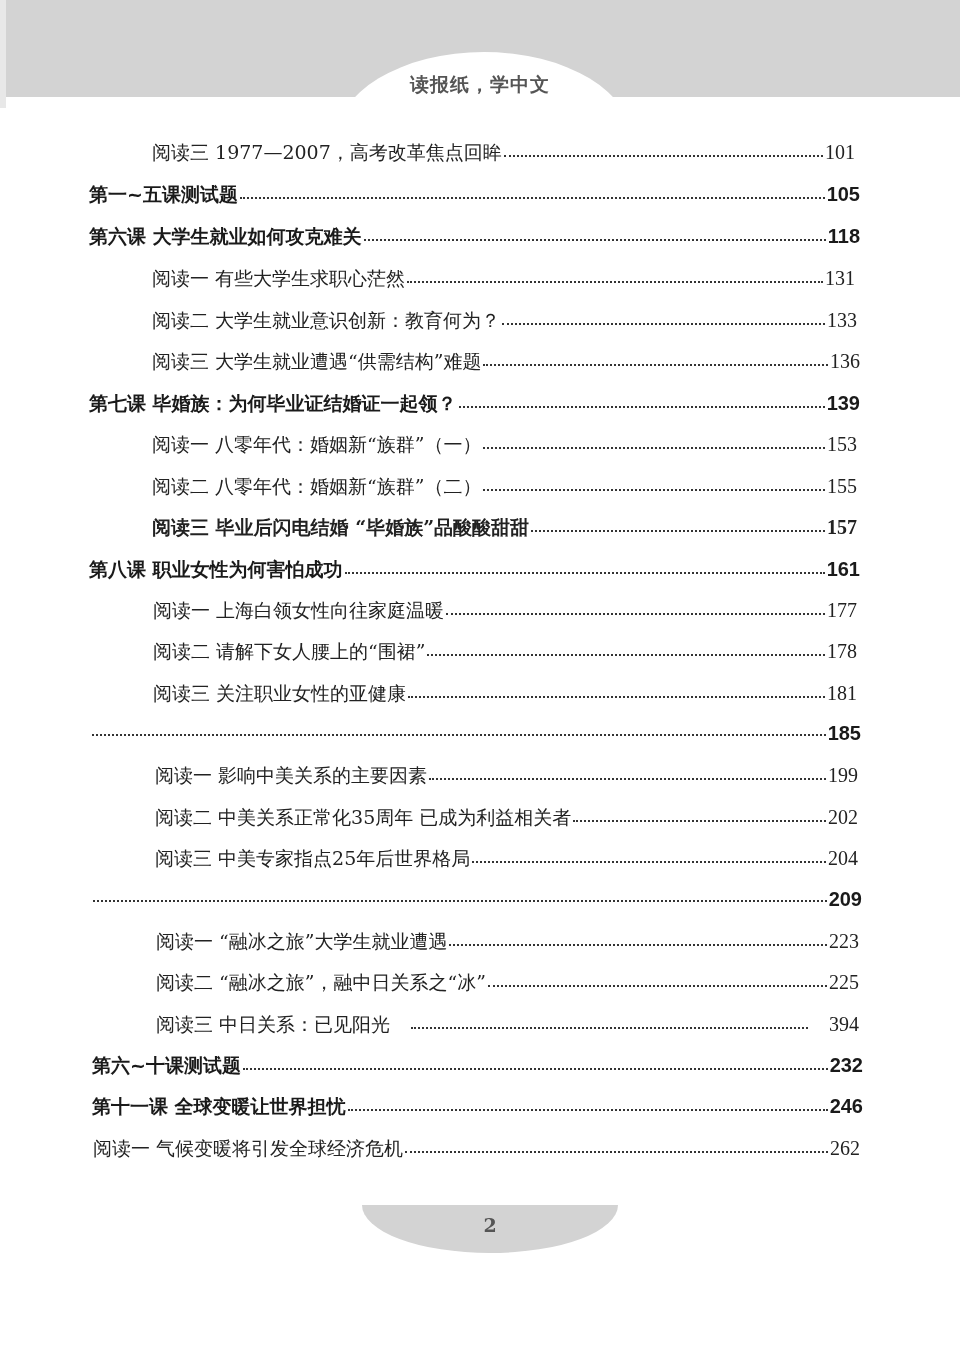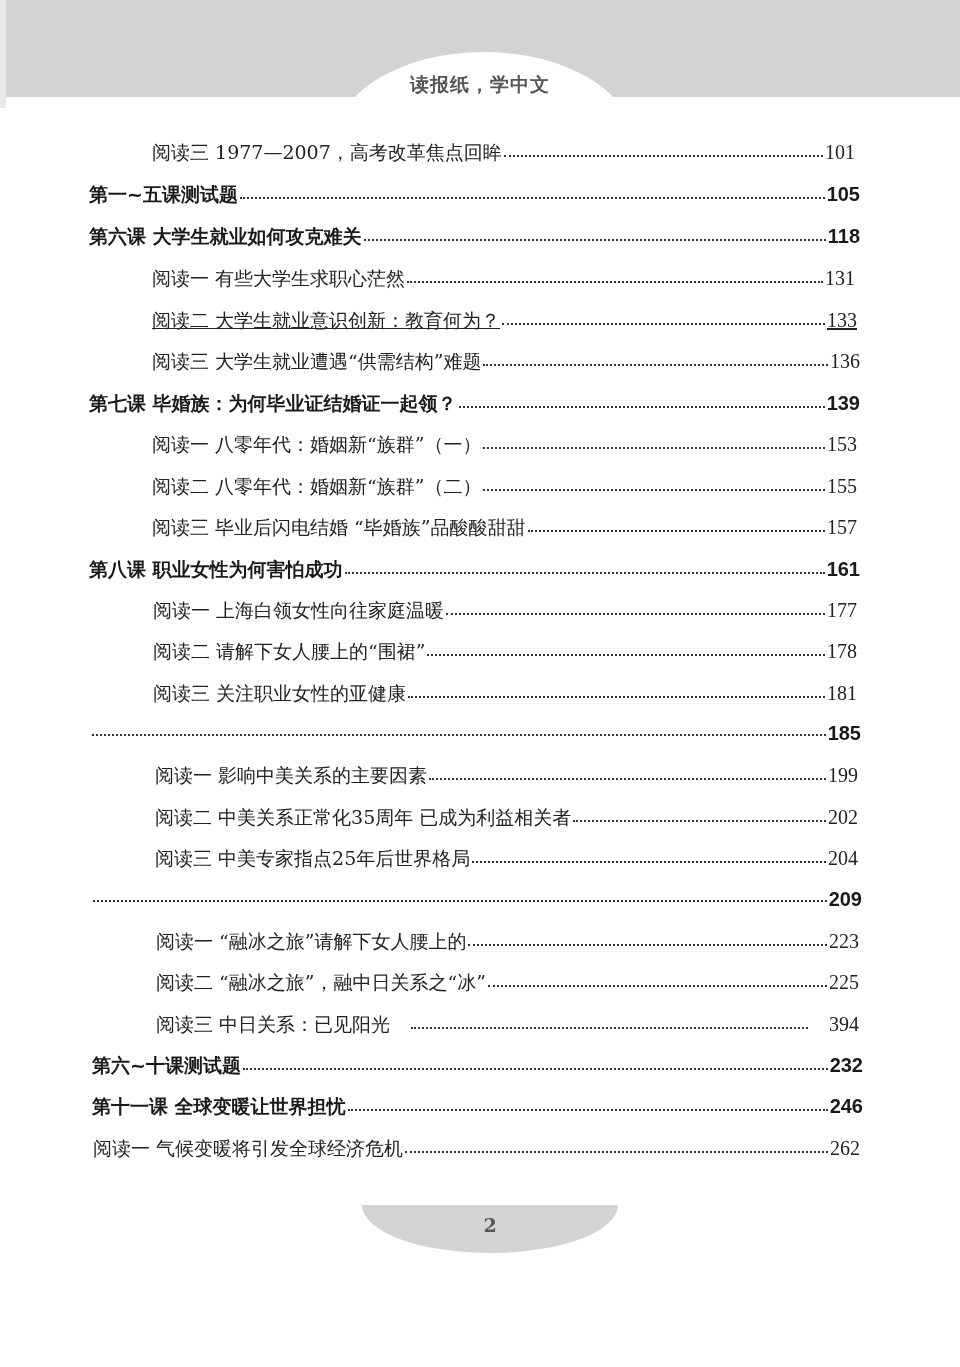--- a/index.html
+++ b/index.html
@@ -68,21 +68,21 @@
     <div class="row lesson" style="left: 89px; top: 224px; width: 771px;">
       <span class="label">第六课  大学生就业如何攻克难关</span>
       <span class="leader"></span>
       <span class="page">118</span>
     </div>
     <div class="row reading" style="left: 152px; top: 266px; width: 703px;">
       <span class="label">阅读一 有些大学生求职心茫然</span>
       <span class="leader"></span>
       <span class="page">131</span>
     </div>
-    <div class="row reading" style="left: 152px; top: 308px; width: 705px; text-decoration: underline;">
+    <div class="row reading" style="left: 152px; top: 308px; width: 705px;">
       <span class="label">阅读二 大学生就业意识创新：教育何为？</span>
       <span class="leader"></span>
       <span class="page">133</span>
     </div>
     <div class="row reading" style="left: 152px; top: 349px; width: 708px;">
       <span class="label">阅读三 大学生就业遭遇“供需结构”难题</span>
       <span class="leader"></span>
       <span class="page">136</span>
     </div>
     <div class="row lesson" style="left: 89px; top: 391px; width: 771px;">
@@ -93,21 +93,21 @@
     <div class="row reading" style="left: 152px; top: 432px; width: 705px;">
       <span class="label">阅读一 八零年代：婚姻新“族群”（一）</span>
       <span class="leader"></span>
       <span class="page">153</span>
     </div>
     <div class="row reading" style="left: 152px; top: 474px; width: 705px;">
       <span class="label">阅读二 八零年代：婚姻新“族群”（二）</span>
       <span class="leader"></span>
       <span class="page">155</span>
     </div>
-    <div class="row reading" style="left: 152px; top: 515px; width: 705px;">
+    <div class="row reading" style="left: 152px; top: 515px; width: 705px; font-weight: bold;">
       <span class="label">阅读三 毕业后闪电结婚 “毕婚族”品酸酸甜甜</span>
       <span class="leader"></span>
       <span class="page">157</span>
     </div>
     <div class="row lesson" style="left: 89px; top: 557px; width: 771px;">
       <span class="label">第八课  职业女性为何害怕成功</span>
       <span class="leader"></span>
       <span class="page">161</span>
     </div>
     <div class="row reading" style="left: 153px; top: 598px; width: 704px; justify-content: space-between;">
@@ -142,21 +142,21 @@
     <div class="row reading" style="left: 155px; top: 846px; width: 703px;">
       <span class="label">阅读三 中美专家指点25年后世界格局</span>
       <span class="leader"></span>
       <span class="page">204</span>
     </div>
     <div class="row lesson" style="left: 91px; top: 888px; width: 771px;">
       <span class="leader"></span>
       <span class="page">209</span>
     </div>
     <div class="row reading" style="left: 156px; top: 929px; width: 703px;">
-      <span class="label">阅读一 “融冰之旅”请解下女人腰上的</span>
+      <span class="label">阅读一 “融冰之旅”大学生就业遭遇</span>
       <span class="leader"></span>
       <span class="page">223</span>
     </div>
     <div class="row reading" style="left: 156px; top: 970px; width: 703px;">
       <span class="label">阅读二 “融冰之旅”，融中日关系之“冰”</span>
       <span class="leader"></span>
       <span class="page">225</span>
     </div>
     <div class="row reading" style="left: 156px; top: 1012px; width: 703px; gap: 19px;">
       <span class="label">阅读三 中日关系：已见阳光</span>

